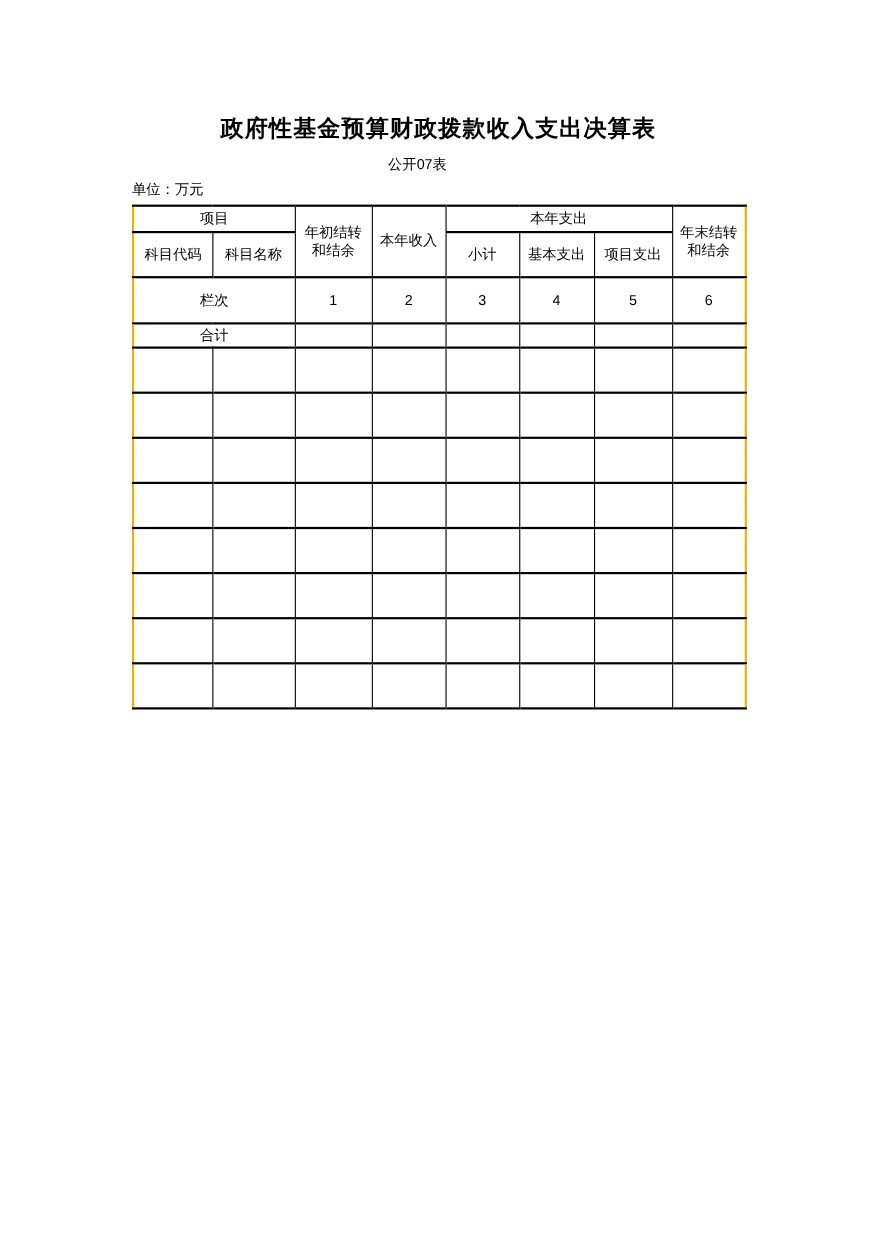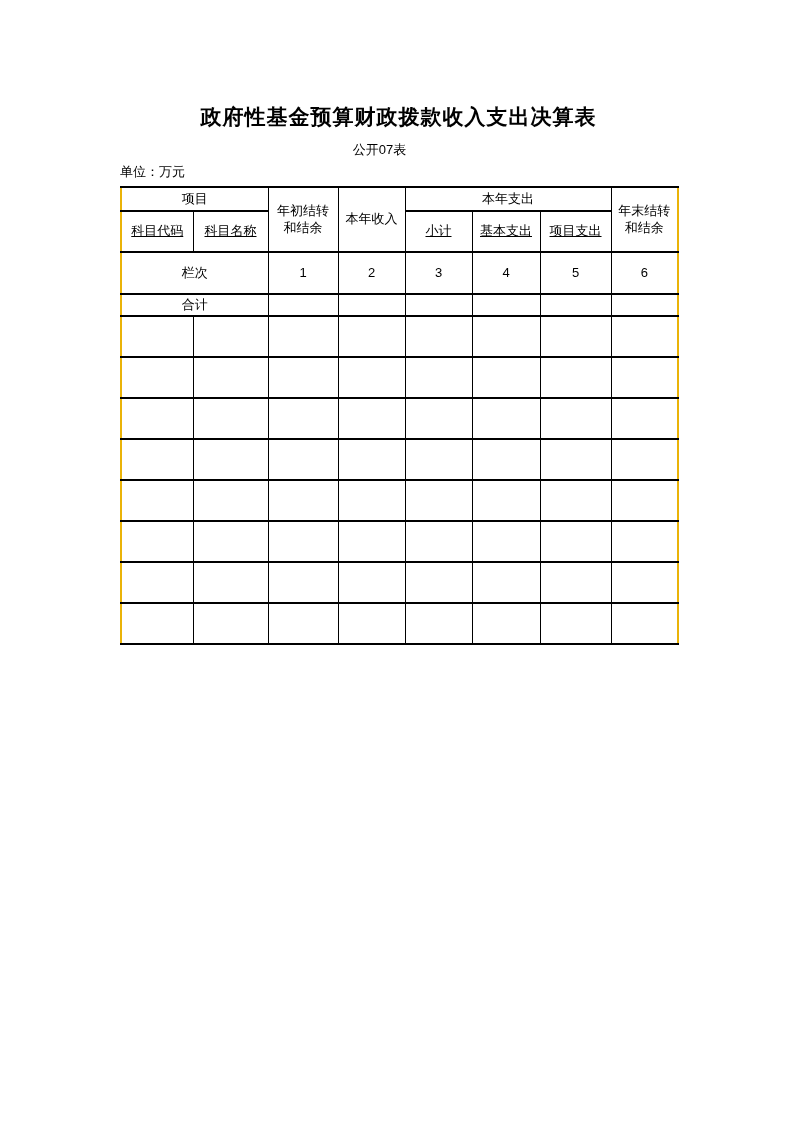--- a/index.html
+++ b/index.html
@@ -57,21 +57,21 @@
     border-bottom-width: 2px;
     text-align: center;
     vertical-align: middle;
     font-size: 13px;
     font-weight: normal;
     padding: 0 3px;
     line-height: 1.3;
     overflow: hidden;
   }
   tr.r-head1  { height: 24px; }
-  tr.r-head2  { height: 41px; text-decoration: underline; }
+  tr.r-head2  { height: 41px; }
   tr.r-index  { height: 42px; margin-left: 40px; }
   tr.r-total  { height: 22px; }
   tr.r-empty  { height: 41px; }
   .note {
     position: absolute;
     top: 680px;
     left: 118px;
     width: 570px;
     font-size: 14px;
     letter-spacing: 0.5px;

